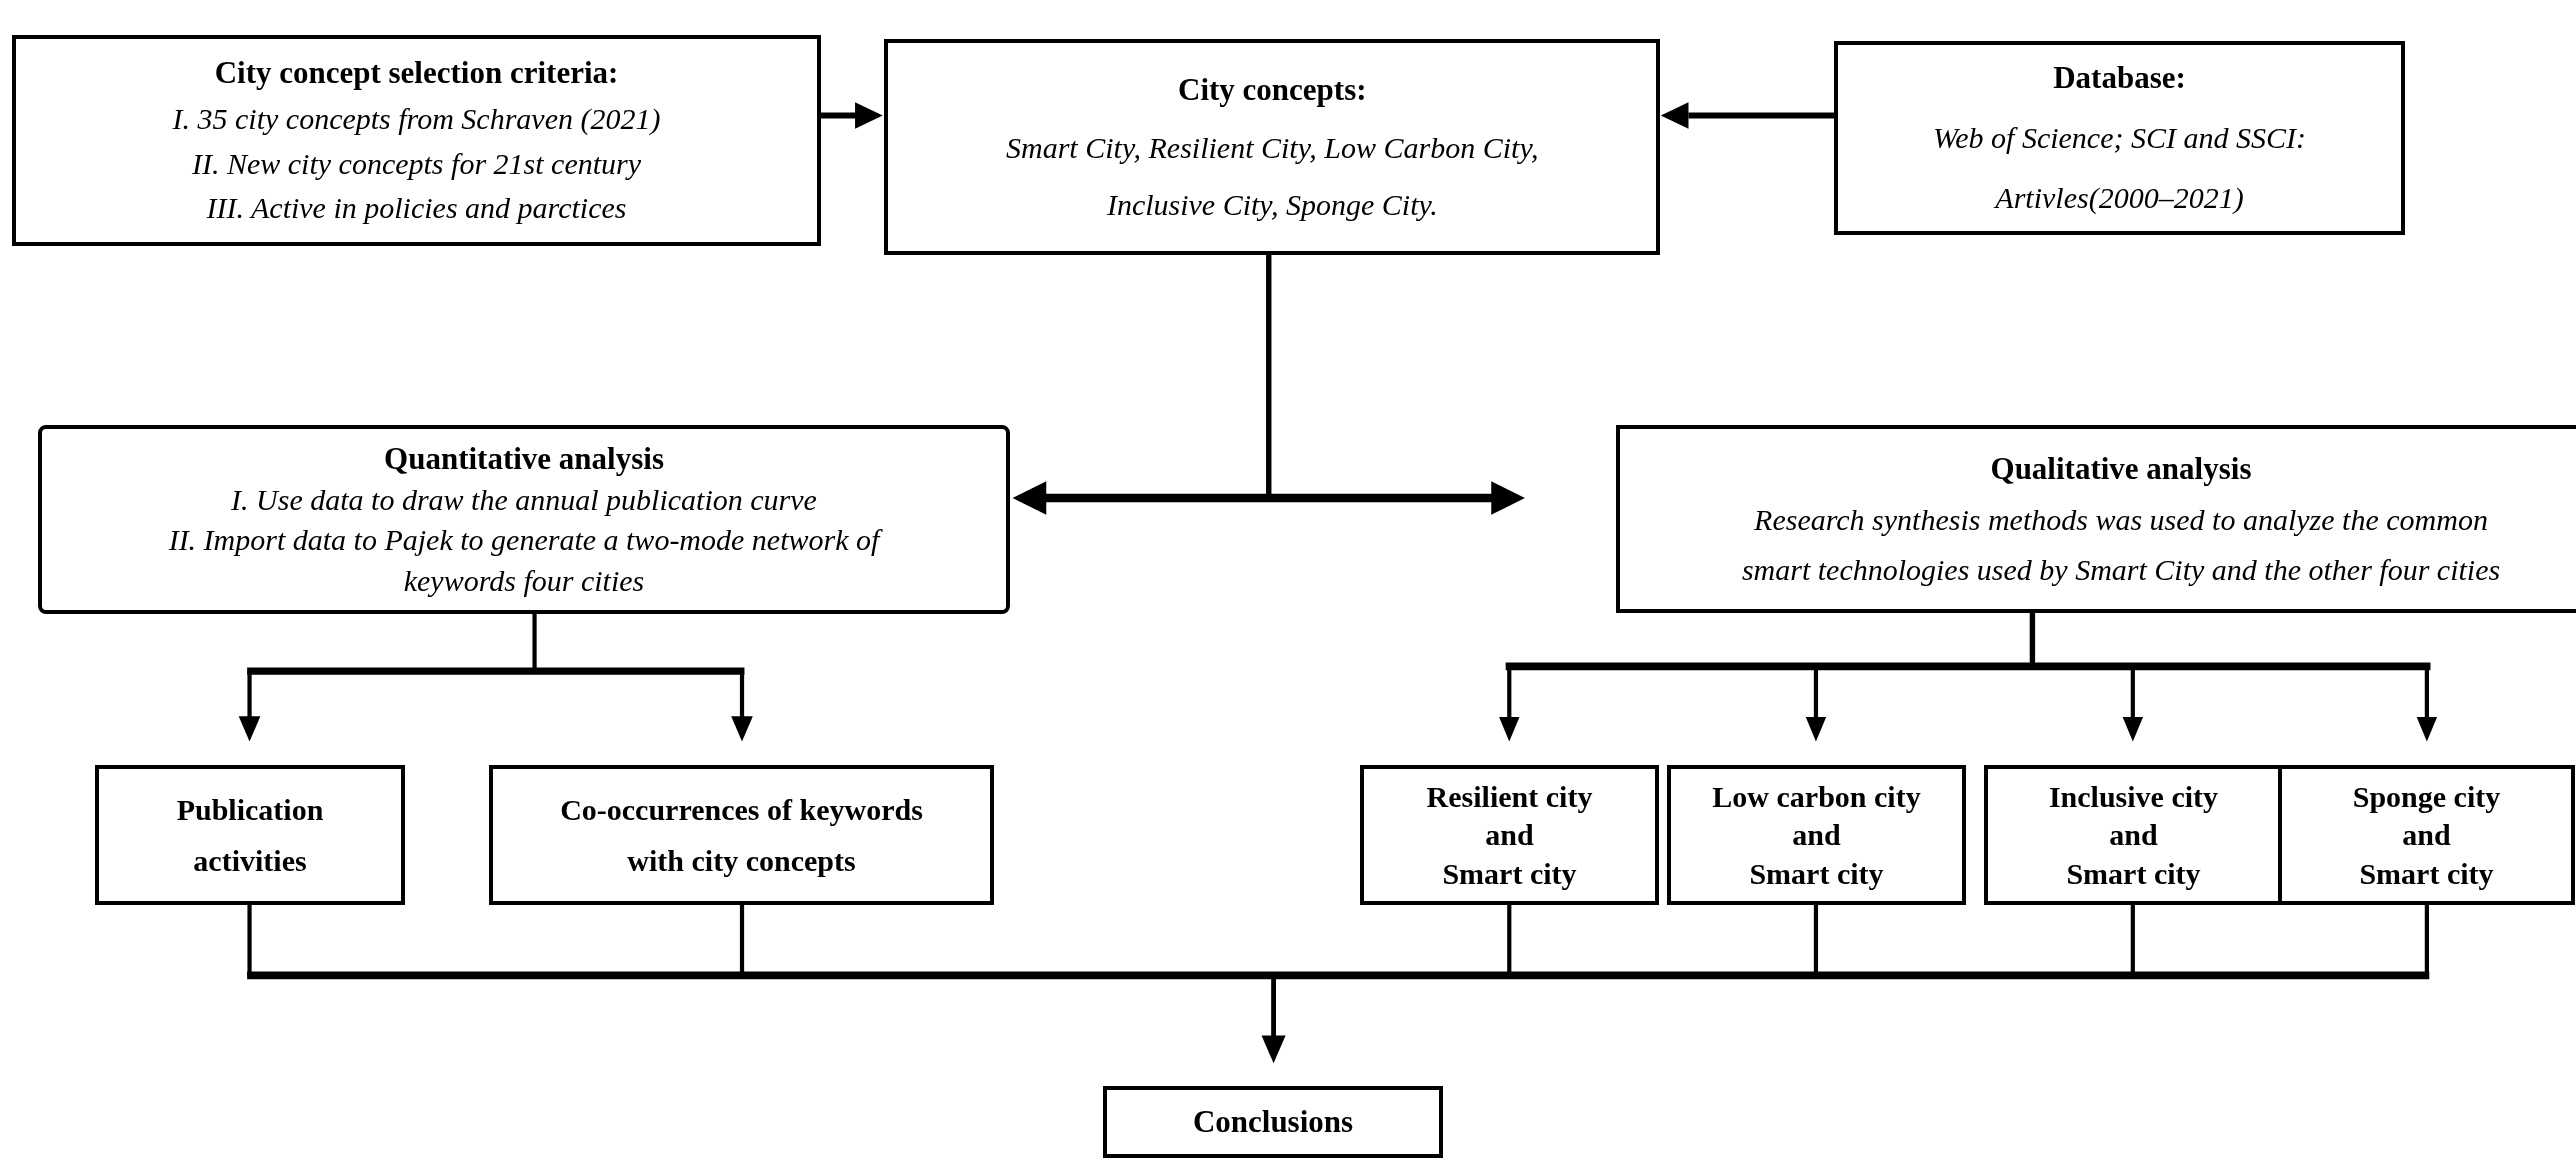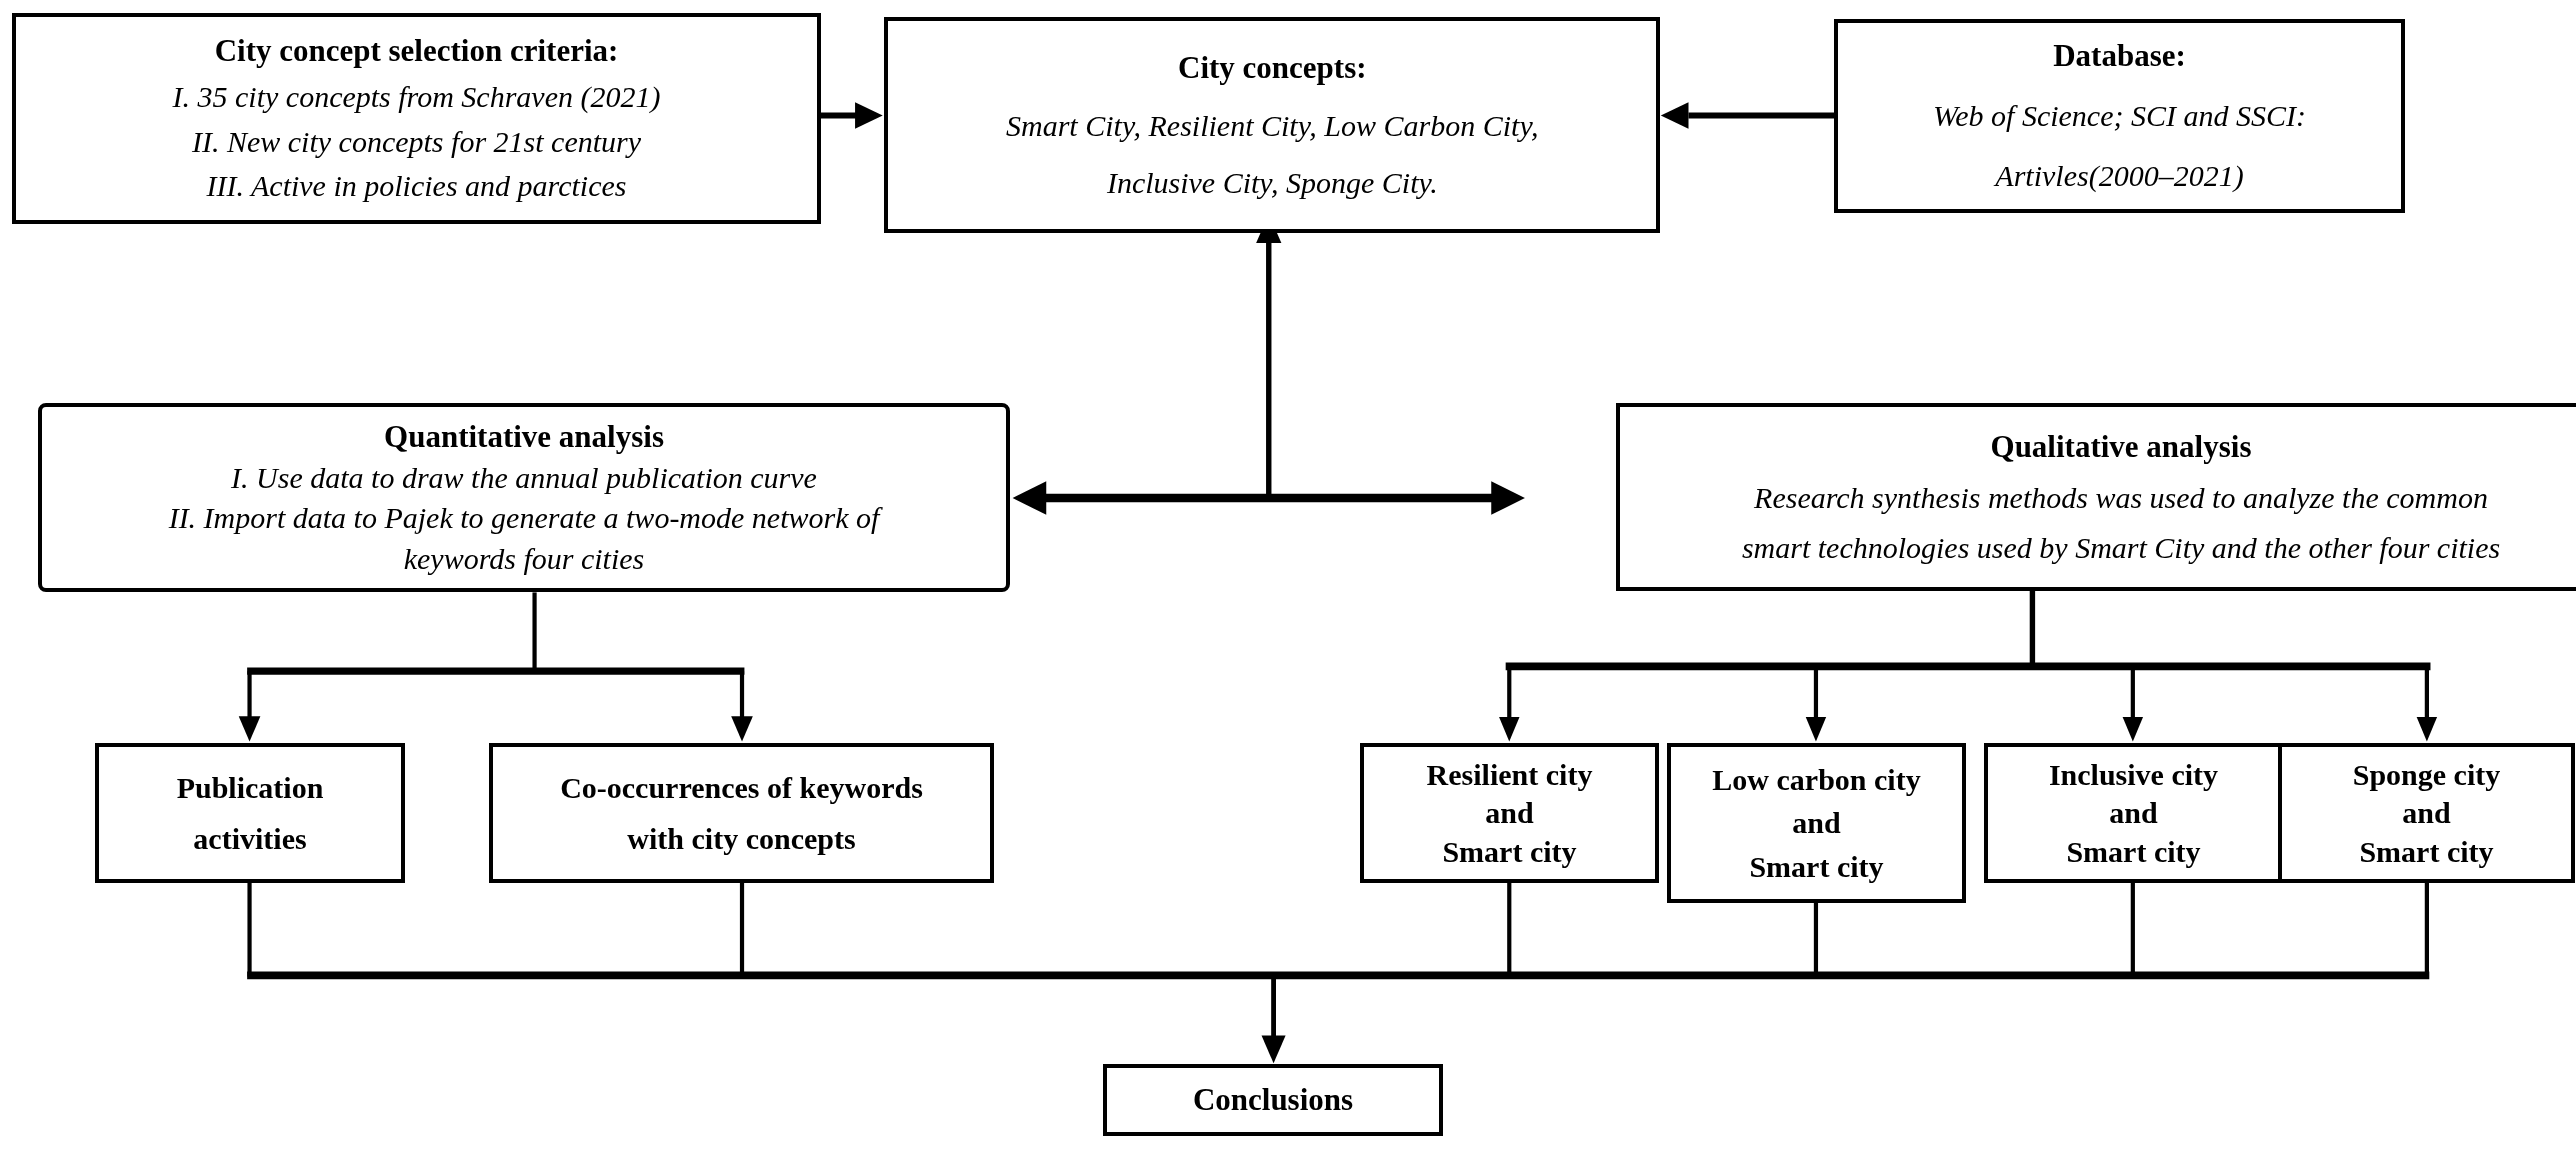--- a/index.html
+++ b/index.html
@@ -17,34 +17,35 @@
     position: absolute;
     box-sizing: border-box;
     border: 4.8px solid #000000;
     background: #ffffff;
     display: flex;
     flex-direction: column;
     justify-content: space-evenly;
     align-items: center;
     text-align: center;
     padding: 6px 8.4px;
+    margin-top: 22px;
   }
   .title { font-weight: bold; font-size: 31px; line-height: 1.12; }
   .line  { font-style: italic; font-size: 30px; line-height: 1.12; }
   .label { font-weight: bold; font-size: 30px; line-height: 1.12; }
 
   #box-criteria     { left: 12px;   top: 13.2px;   width: 809px; height: 211px; }
   #box-concepts     { left: 884px; top: 17px;   width: 776px; height: 216px; padding-left: 9px; }
   #box-database     { left: 1834px; top: 18.6px;   width: 571px;  height: 194px; gap: 16px; }
   #box-quantitative { left: 38px;   top: 403px;  width: 972px; height: 189px; border-radius: 8px; }
   #box-qualitative  { left: 1616px; top: 403px;  width: 1010px; height: 188px; text-align: right; }
   #box-publication  { left: 95px;  top: 743px; width: 310px;  height: 140px; }
   #box-cooccurrence { left: 489px;  top: 743px; width: 505px;  height: 140px; }
   #box-resilient    { left: 1360px; top: 743px; width: 299px;  height: 140px; }
-  #box-lowcarbon    { left: 1667px; top: 743px; width: 299px;  height: 160px; }
+  #box-lowcarbon    { left: 1667px; top: 743px; width: 299px;  height: 140px; }
   #box-inclusive    { left: 1984px; top: 743px; width: 299px;  height: 140px; }
   #box-sponge       { left: 2278px; top: 743px; width: 297px;  height: 140px; }
   #box-conclusions  { left: 1103px; top: 1064px; width: 340px;  height: 72px; justify-content: center; }
 </style>
 </head>
 <body>
 
 <div class="canvas">
 
   <svg class="connectors" width="2576" height="1168" viewBox="0 0 4284 1942" fill="#000000" stroke="#000000">

